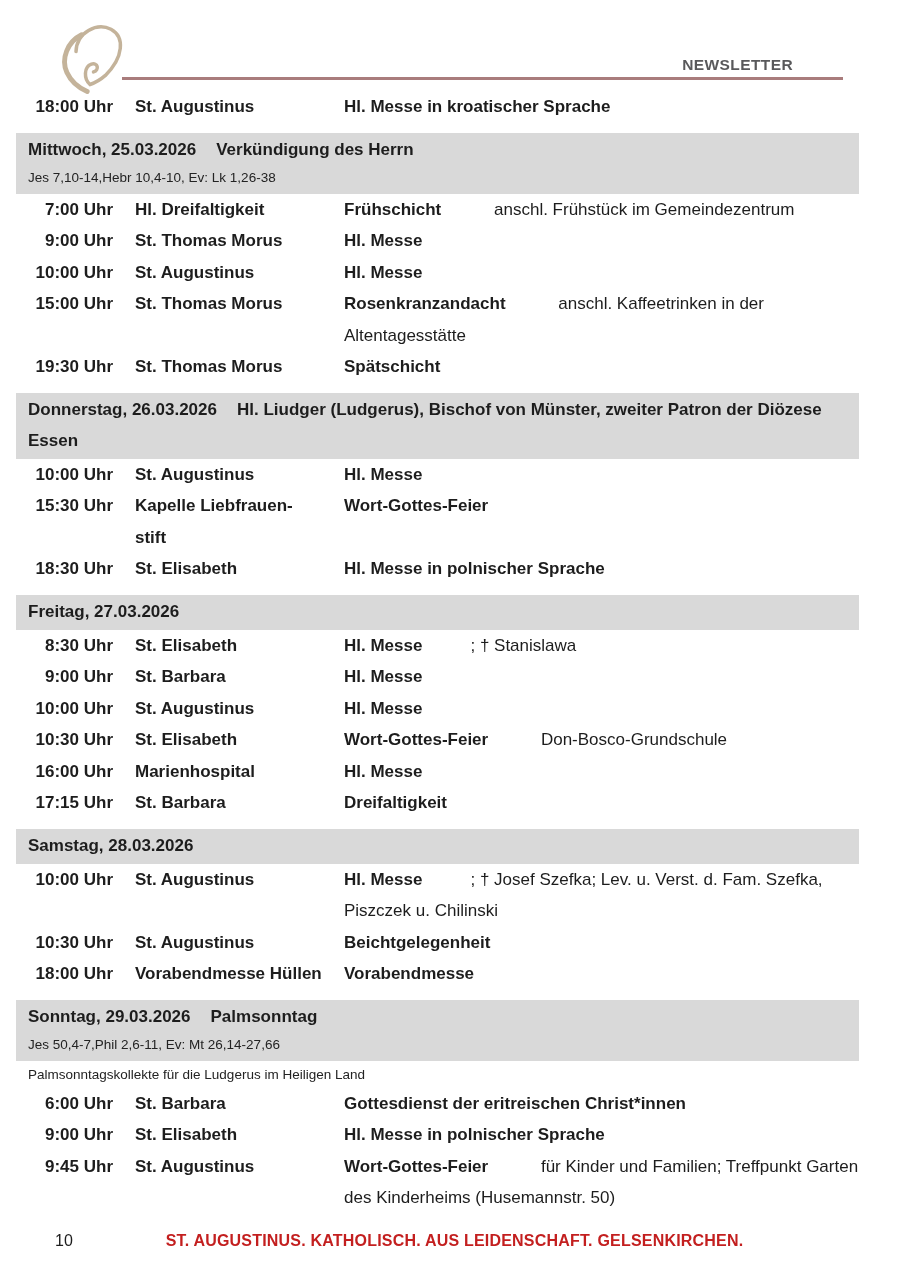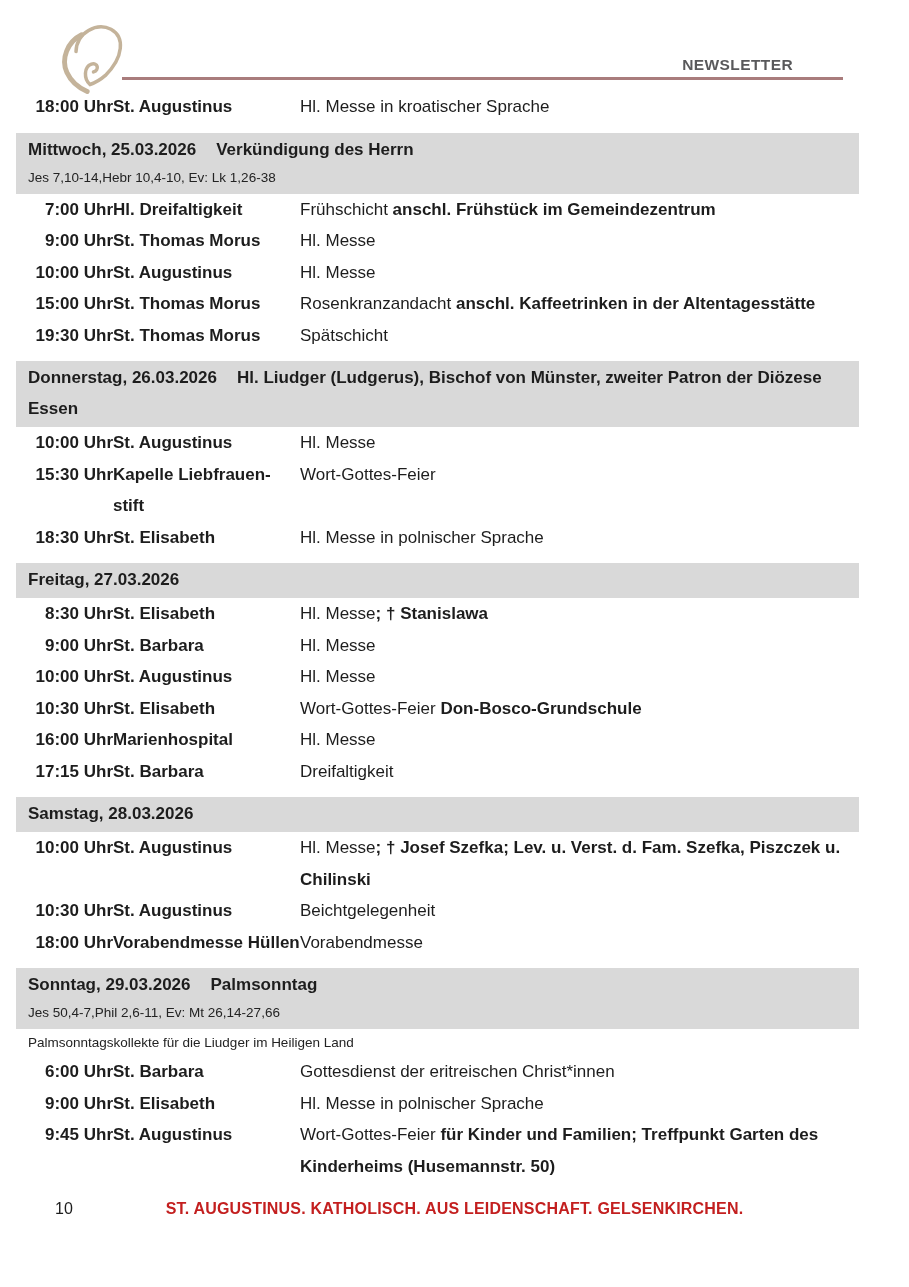--- a/index.html
+++ b/index.html
@@ -10,28 +10,28 @@
   
   .logo-svg { position:absolute; top:20px; left:55px; }
   .header-line { position:absolute; top:77px; left:122px; width:721px; height:3px; background:#a97c7c; }
   .newsletter-label {
     position:absolute; top:56px; right:66px;
     font-size:15.5px; font-weight:700; color:#59595b; letter-spacing:0.4px;
   }
   
   .content { position:absolute; top:91px; left:0; width:909px; }
   .row {
-    display:grid; grid-template-columns:85px 187px 1fr; column-gap:0;
+    display:grid; grid-template-columns:85px 187px 1fr; column-gap:22px;
     padding-left:28px; padding-right:23px;
     font-size:17px; line-height:31.5px; font-weight:700;
   }
   .row .time { text-align:right; white-space:nowrap; }
   .row .loc  { white-space:pre-line; }
-  .row .desc b { font-weight:400; }
-  .row .desc .rest { font-weight:700; }
+  .row .desc b { font-weight:700; }
+  .row .desc .rest { font-weight:400;padding-left:48px; }
   .banner {
     background:#d9d9d9; margin:10px 0 0 16px; width:846px;
     padding:1px 8px 3px 12px;
   }
   .banner .day   { font-size:17px; font-weight:700; line-height:31px; }
   .banner .feast { font-size:17px; font-weight:700; line-height:31px; margin-left:20px; }
   .banner .scripture { font-size:13.5px; font-weight:400; line-height:26px; color:#232323; }
   .note { font-size:13.5px; font-weight:400; line-height:27px; padding-left:28px; color:#232323; }
   
   .footer { margin-top:15px; position:relative; height:32px; }
@@ -161,21 +161,21 @@
     <div class="row">
       <span class="time">18:00 Uhr</span>
       <span class="loc">Vorabendmesse Hüllen</span>
       <span class="desc"><b>Vorabendmesse</b><span class="rest"></span></span>
     </div>
 
     <div class="banner">
       <span class="day">Sonntag, 29.03.2026</span><span class="feast">Palmsonntag</span>
       <div class="scripture">Jes 50,4-7,Phil 2,6-11, Ev: Mt 26,14-27,66</div>
     </div>
-    <div class="note">Palmsonntagskollekte für die Liudger im Heiligen Land</div>
+    <div class="note">Palmsonntagskollekte für die Ludgerus im Heiligen Land</div>
     <div class="row">
       <span class="time">6:00 Uhr</span>
       <span class="loc">St. Barbara</span>
       <span class="desc"><b>Gottesdienst der eritreischen Christ*innen</b><span class="rest"></span></span>
     </div>
     <div class="row">
       <span class="time">9:00 Uhr</span>
       <span class="loc">St. Elisabeth</span>
       <span class="desc"><b>Hl. Messe in polnischer Sprache</b><span class="rest"></span></span>
     </div>

